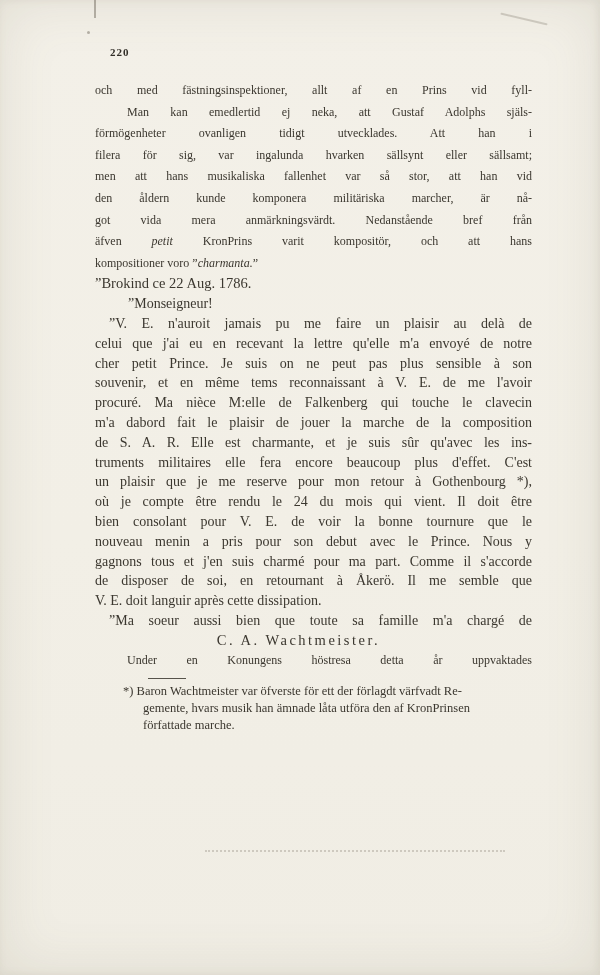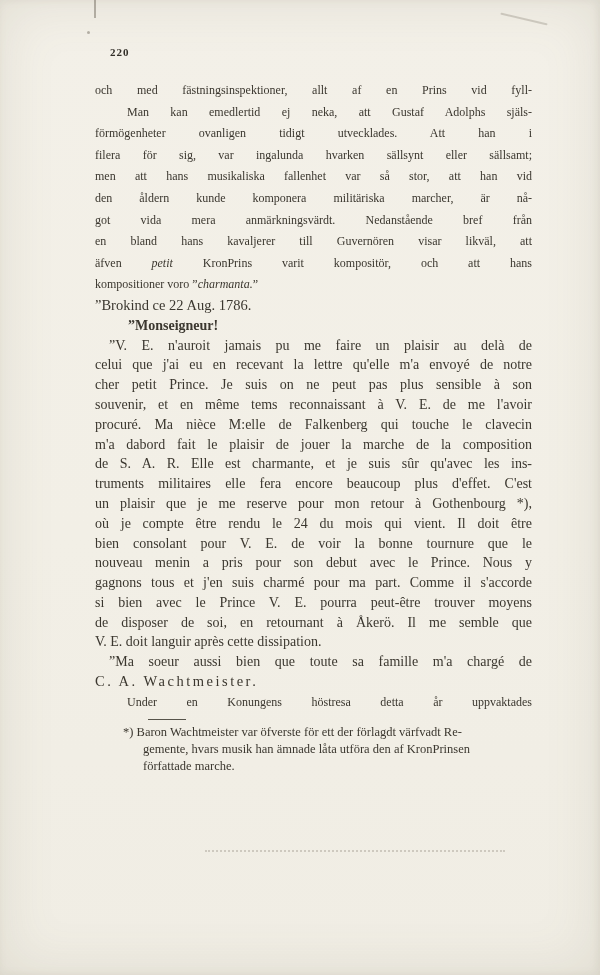--- a/index.html
+++ b/index.html
@@ -33,22 +33,22 @@
   .main  { font-size: 12px; line-height: 21.6px; }
   .letter{ font-size: 14px;   line-height: 19.8px; }
   .fnote { font-size: 12.5px; line-height: 16.8px; padding-left: 48px; }
   .line { min-height: 1em; }
   .jline { text-align: justify; text-align-last: justify; }
   .lline { text-align: left; text-align-last: left; }
   .main .ind   { text-indent: 32px; }
   .letter .ind { text-indent: 14px; }
   .fnote .hang { text-indent: -20px; }
   .dl  { text-align: left; padding-right: 75px; font-size: 14.5px; }
-  .sal { padding-left: 33px; font-weight: bold; }
-  .sig { text-align: left; padding-right: 30px; letter-spacing: 2.5px; font-size: 14.5px; font-family: Liberation Serif, serif; }
+  .sal { padding-left: 33px; }
+  .sig { text-align: center; padding-right: 30px; letter-spacing: 2.5px; font-size: 14.5px; font-family: Liberation Serif, serif; }
   i { font-style: italic; }
   .footnote-rule {
     width: 38px; height: 0;
     border-top: 1px solid rgba(59,55,47,0.85);
     margin: 6px 0 4px 5px;
   }
   
   .art { position: absolute; pointer-events: none; }
   .art-vline { left: 94px; top: 0; width: 2px; height: 18px; background: rgba(80,72,58,0.38); }
   .art-diag  { left: 500px; top: 18px; width: 48px; height: 2px; background: rgba(80,72,58,0.22); transform: rotate(13deg); border-radius: 2px; }
@@ -70,21 +70,20 @@
       <div class="block main">
         <div class="line jline"><span>och med fästningsinspektioner, allt af en Prins vid fyll-</span></div>
       </div>
       <div class="block main">
         <div class="line jline ind"><span>Man kan emedlertid ej neka, att Gustaf Adolphs själs-</span></div>
         <div class="line jline"><span>förmögenheter ovanligen tidigt utvecklades. Att han i</span></div>
         <div class="line jline"><span>filera för sig, var ingalunda hvarken sällsynt eller sällsamt;</span></div>
         <div class="line jline"><span>men att hans musikaliska fallenhet var så stor, att han vid</span></div>
         <div class="line jline"><span>den åldern kunde komponera militäriska marcher, är nå-</span></div>
         <div class="line jline"><span>got vida mera anmärkningsvärdt. Nedanstående bref från</span></div>
-        <div class="line jline"><span>en bland hans kavaljerer till Guvernören visar likväl, att</span></div>
         <div class="line jline"><span>äfven </span><i>petit</i><span> KronPrins varit kompositör, och att hans</span></div>
         <div class="line lline"><span>kompositioner voro ”</span><i>charmanta.</i><span>”</span></div>
       </div>
       <div class="block letter dl">
         <div class="line"><span>”Brokind ce 22 Aug. 1786.</span></div>
       </div>
       <div class="block letter sal">
         <div class="line"><span>”Monseigneur!</span></div>
       </div>
       <div class="block letter">
@@ -94,21 +93,20 @@
         <div class="line jline"><span>souvenir, et en même tems reconnaissant à V. E. de me l'avoir</span></div>
         <div class="line jline"><span>procuré. Ma nièce M:elle de Falkenberg qui touche le clavecin</span></div>
         <div class="line jline"><span>m'a dabord fait le plaisir de jouer la marche de la composition</span></div>
         <div class="line jline"><span>de S. A. R. Elle est charmante, et je suis sûr qu'avec les ins-</span></div>
         <div class="line jline"><span>truments militaires elle fera encore beaucoup plus d'effet. C'est</span></div>
         <div class="line jline"><span>un plaisir que je me reserve pour mon retour à Gothenbourg *),</span></div>
         <div class="line jline"><span>où je compte être rendu le 24 du mois qui vient. Il doit être</span></div>
         <div class="line jline"><span>bien consolant pour V. E. de voir la bonne tournure que le</span></div>
         <div class="line jline"><span>nouveau menin a pris pour son debut avec le Prince. Nous y</span></div>
         <div class="line jline"><span>gagnons tous et j'en suis charmé pour ma part. Comme il s'accorde</span></div>
-        <div class="line jline"><span>si bien avec le Prince V. E. pourra peut-être trouver moyens</span></div>
         <div class="line jline"><span>de disposer de soi, en retournant à Åkerö. Il me semble que</span></div>
         <div class="line lline"><span>V. E. doit languir après cette dissipation.</span></div>
       </div>
       <div class="block letter">
         <div class="line jline ind"><span>”Ma soeur aussi bien que toute sa famille m'a chargé de</span></div>
       </div>
       <div class="block letter sig">
         <div class="line"><span>C. A. Wachtmeister.</span></div>
       </div>
       <div class="block main">

